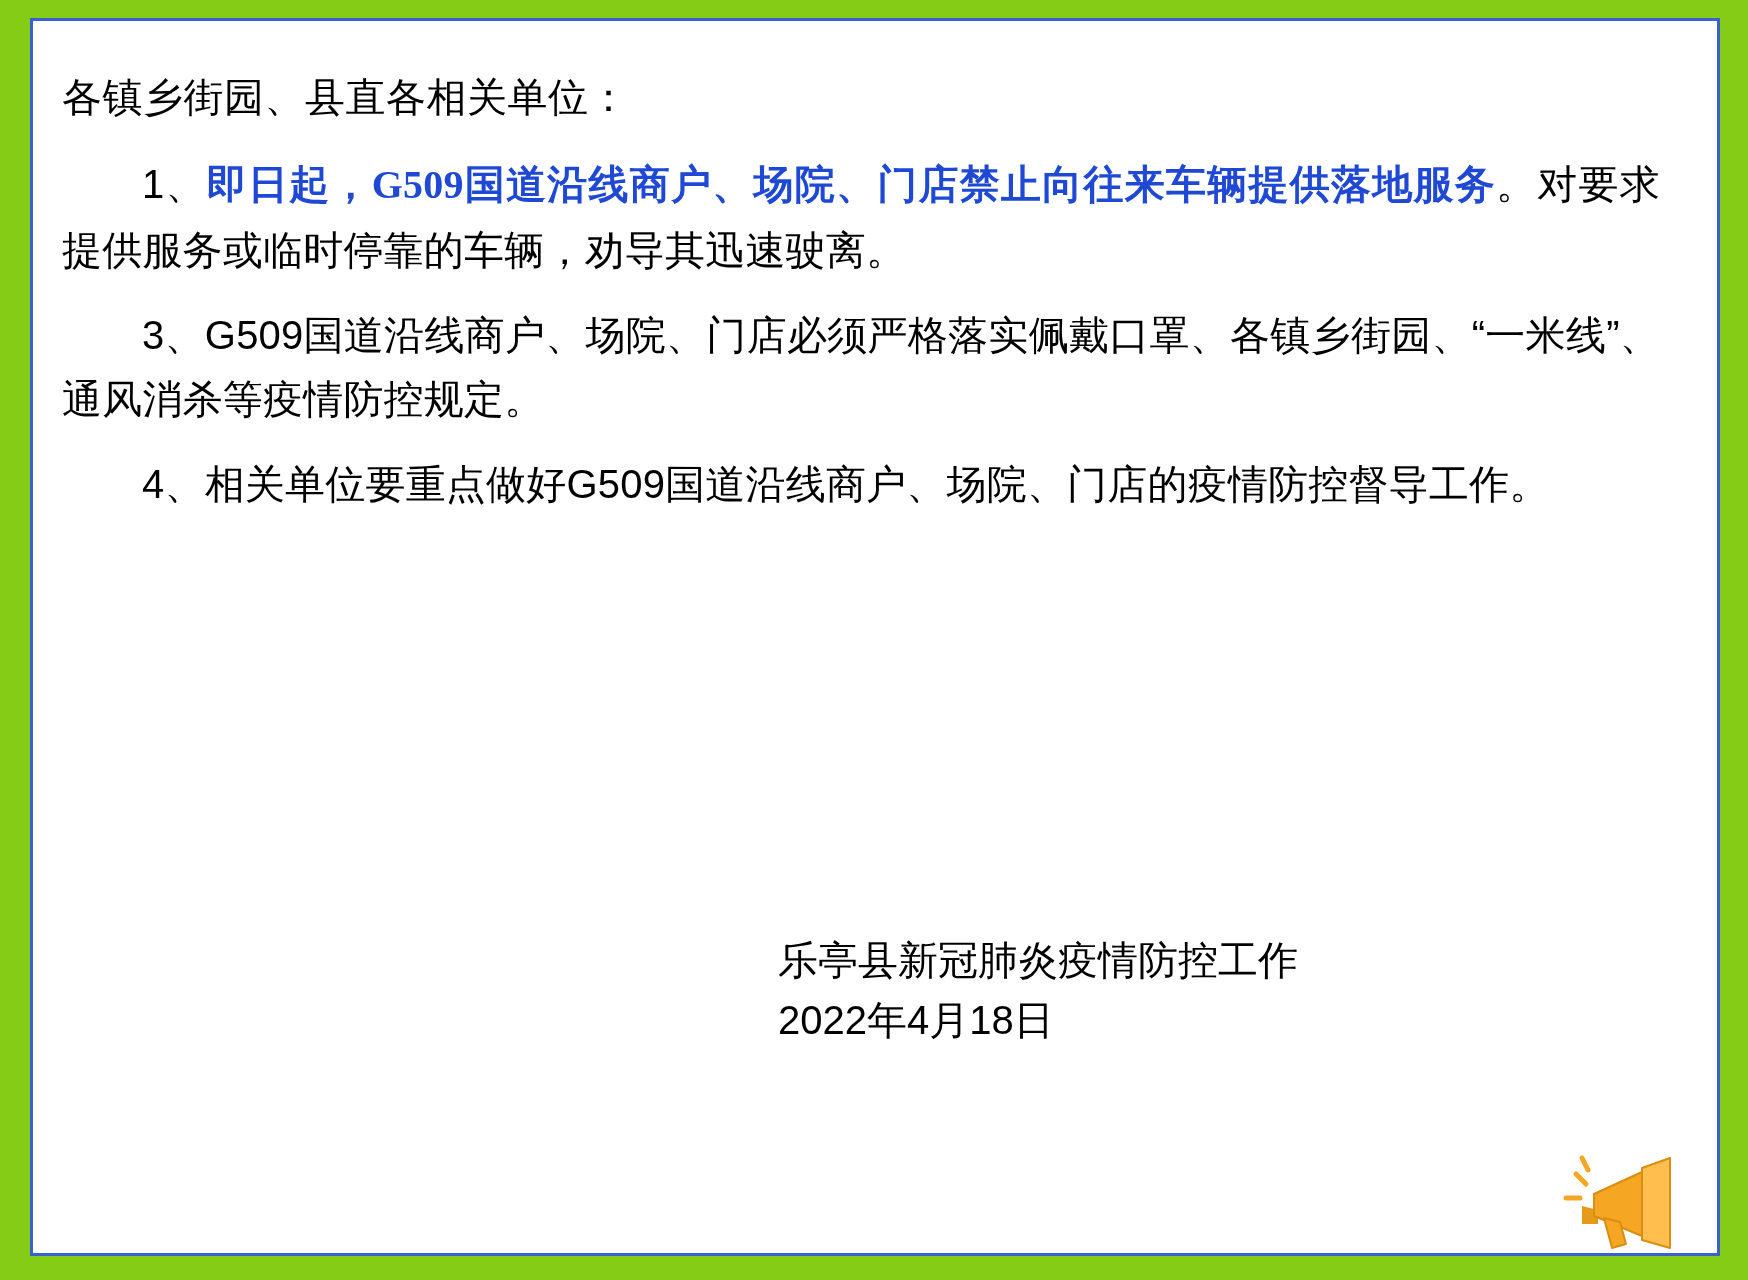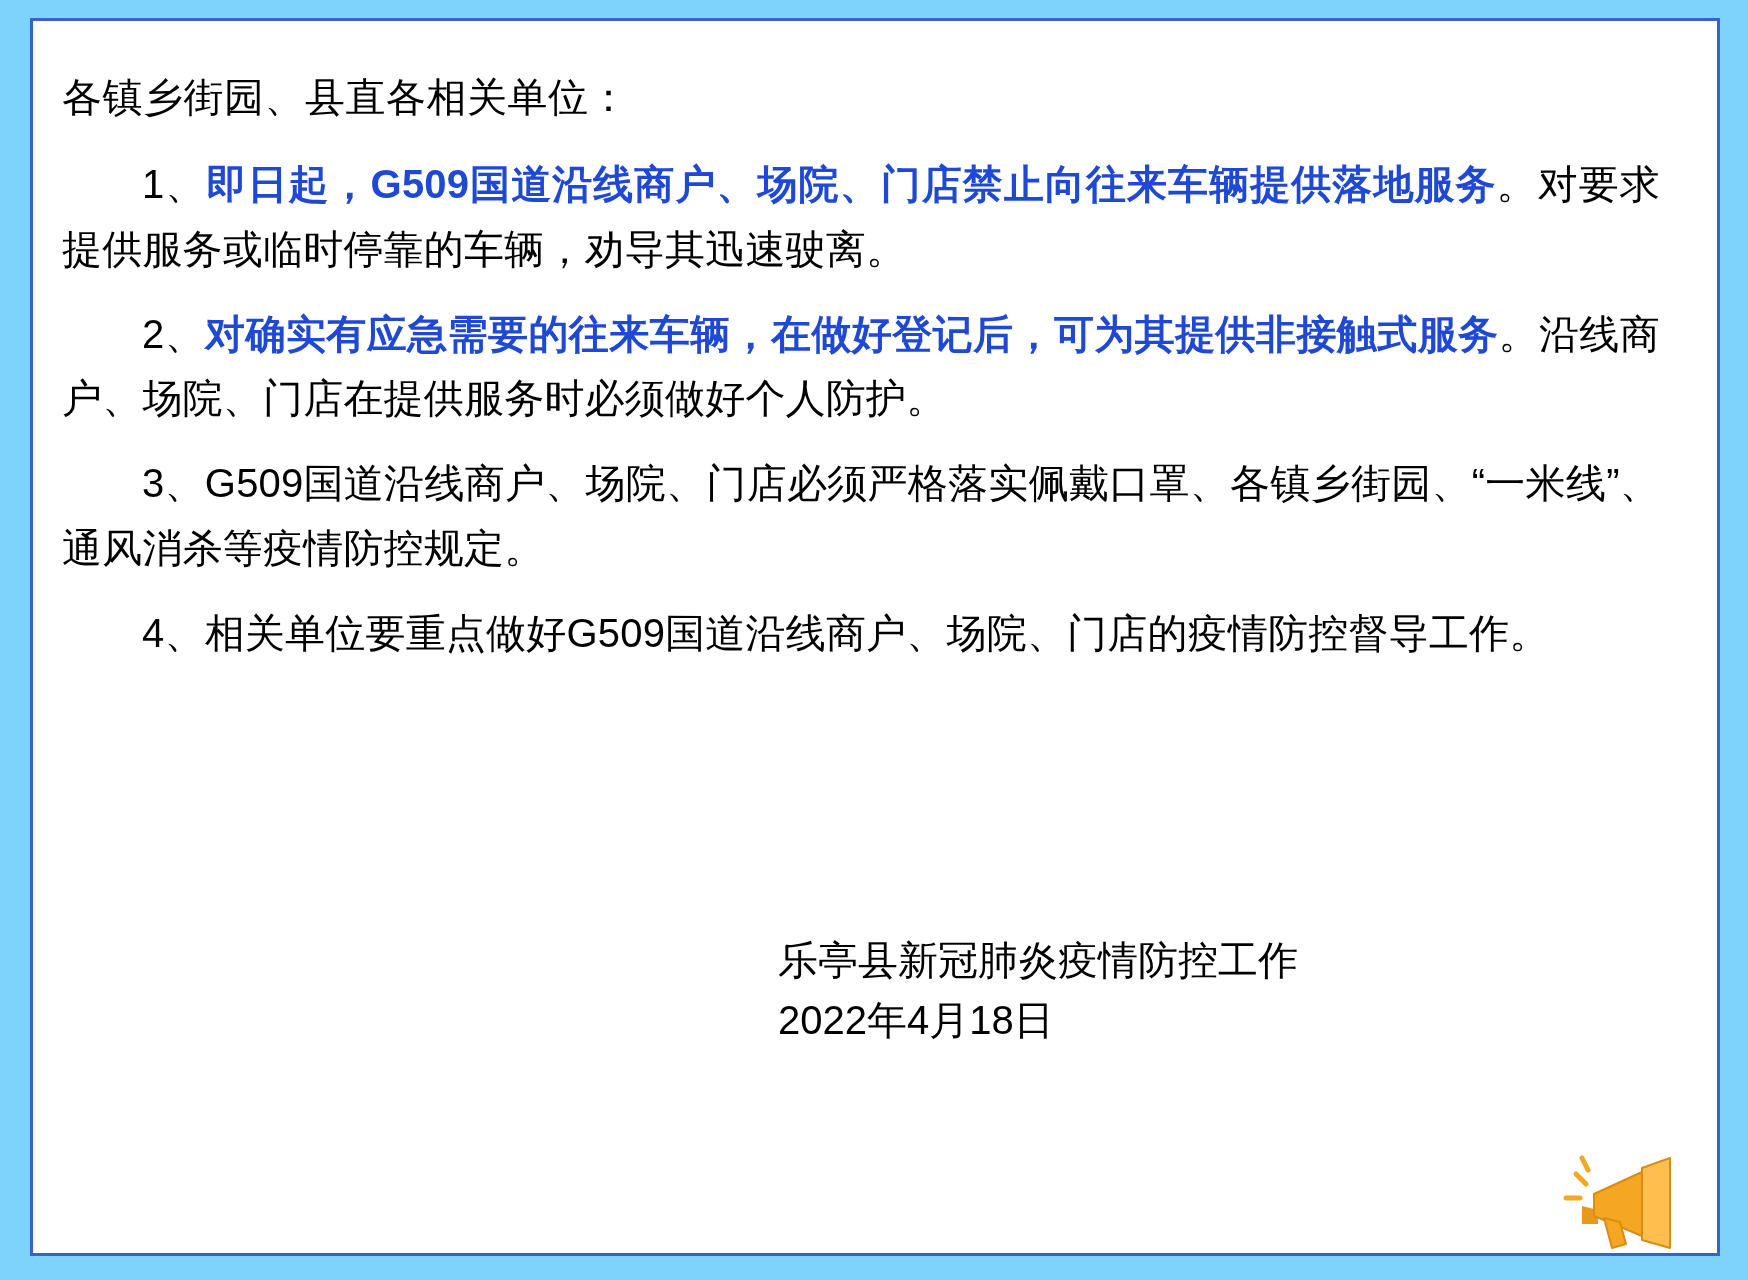--- a/index.html
+++ b/index.html
@@ -10,21 +10,21 @@
   body {
     width: 1748px;
     height: 1280px;
     font-family: "Liberation Sans", sans-serif;
     overflow: hidden;
   }
   .page {
     position: relative;
     width: 1748px;
     height: 1280px;
-    background: #7dd3fc;
+    background: #84cc16;
     box-sizing: border-box;
   }
   .border-frame {
     position: absolute;
     left: 30px;
     top: 18px;
     width: 1690px;
     height: 1238px;
     border: 3px solid #3a5fd0;
     box-sizing: border-box;
@@ -56,20 +56,21 @@
   .indent {
     text-indent: 2em;
   }
   .hang {
     
     text-indent: 2em;
   }
   .blue-bold {
     color: #1f49d4;
     font-weight: bold;
+    font-family: Liberation Serif, serif;
   }
   .blue-num {
     color: #000000;
   }
   .signature {
     position: absolute;
     right: 70px;
     top: 930px;
     width: 900px;
     font-size: 40px;
@@ -99,23 +100,20 @@
 
   <div class="content">
 
     <div class="salutation">各镇乡街园、县直各相关单位：</div>
 
 
     <div class="para hang">
       <span class="blue-num">1、</span><span class="blue-bold">即日起，G509国道沿线商户、场院、门店禁止向往来车辆提供落地服</span><span class="blue-bold">务</span><span>。对要求提供服务或临时停靠的车辆，劝导其迅速驶离。</span>
     </div>
 
-    <div class="para hang">
-      <span class="blue-num">2、</span><span class="blue-bold">对确实有应急需要的往来车辆，在做好登记后，可为其提供非接触式服</span><span class="blue-bold">务</span><span>。沿线商户、场院、门店在提供服务时必须做好个人防护。</span>
-    </div>
 
     <div class="para hang">
       <span class="blue-num">3、</span><span>G509国道沿线商户、场院、门店必须严格落实佩戴口罩、各镇乡街园、“一米线”、通风消杀等疫情防控规定。</span>
     </div>
 
     <div class="para hang">
       <span class="blue-num">4、</span><span>相关单位要重点做好G509国道沿线商户、场院、门店的疫情防控督导工作。</span>
     </div>
 
   </div>

